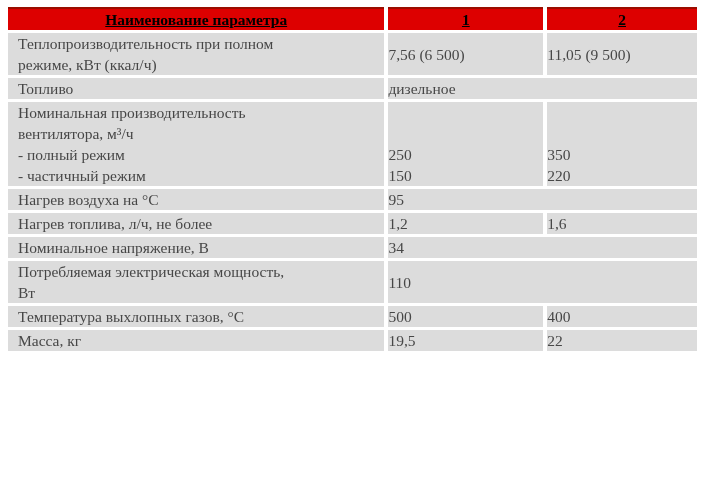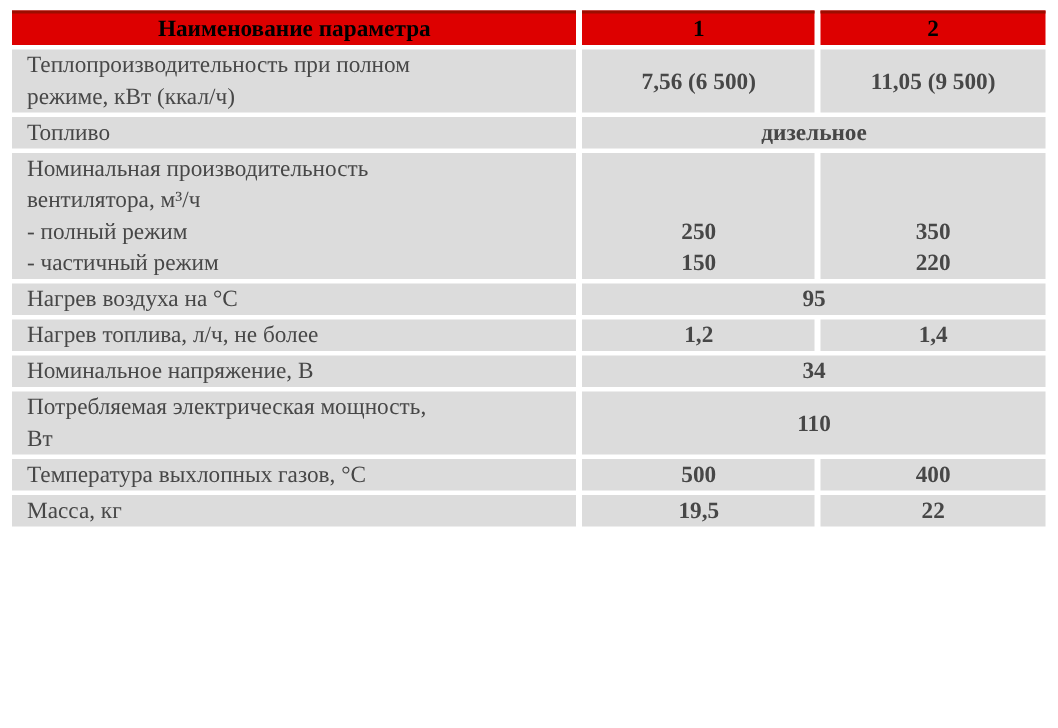--- a/index.html
+++ b/index.html
@@ -30,38 +30,38 @@
 
   th {
     background: #dd0000;
     color: #000000;
     font-weight: bold;
     font-size: 15.5px;
     line-height: 19px;
     text-align: center;
     padding: 1px 2px;
     border-top: 2px solid #9b0d00;
+    text-decoration: underline;
   }
   td {
     background: #dcdcdc;
     color: #474747;
     font-size: 15.5px;
     line-height: 21px;
     padding: 0;
     vertical-align: middle;
     white-space: pre-line;
   }
   td.label {
     text-align: left;
     padding-left: 10px;
     padding-right: 6px;
   }
   td.value {
-    text-align: center;
-    font-weight: bold;
+    text-align: left;
   }
   td.value.bottom {
     vertical-align: bottom;
   }
 </style>
 </head>
 <body>
 
 <div class="page">
   <table class="params">
@@ -98,21 +98,21 @@
         <td class="value bottom">350
 220</td>
       </tr>
       <tr>
         <td class="label">Нагрев воздуха на °С</td>
         <td class="value" colspan="2">95</td>
       </tr>
       <tr>
         <td class="label">Нагрев топлива, л/ч, не более</td>
         <td class="value">1,2</td>
-        <td class="value">1,4</td>
+        <td class="value">1,6</td>
       </tr>
       <tr>
         <td class="label">Номинальное напряжение, В</td>
         <td class="value" colspan="2">34</td>
       </tr>
       <tr>
         <td class="label">Потребляемая электрическая мощность,
 Вт</td>
         <td class="value" colspan="2">110</td>
       </tr>

